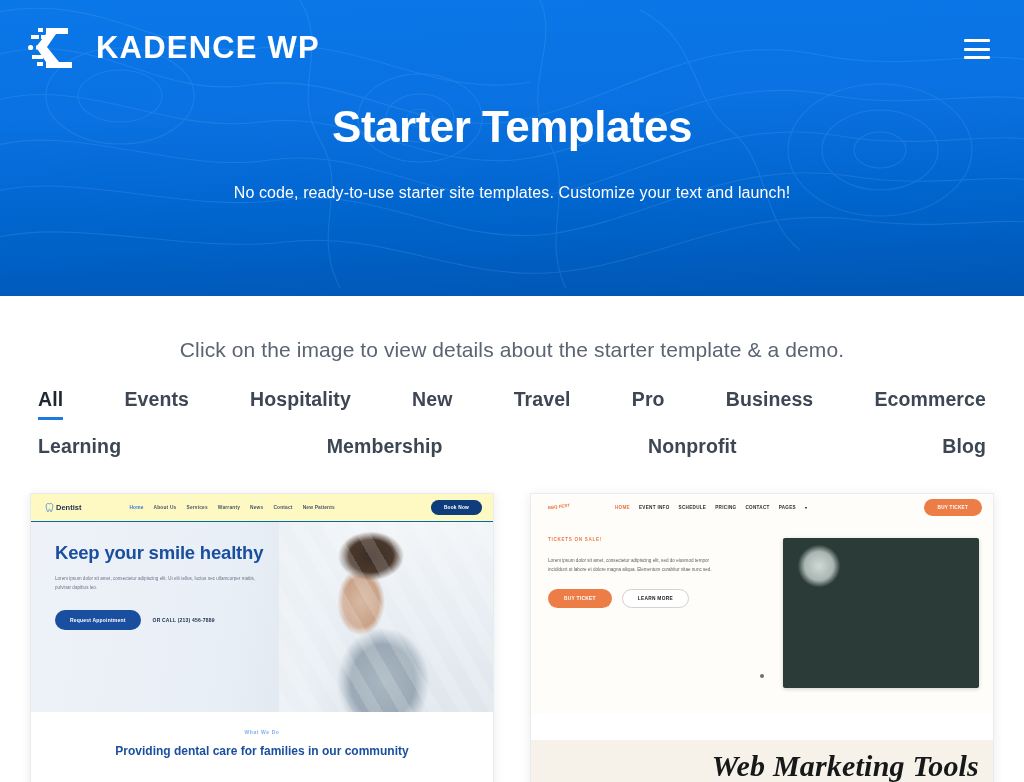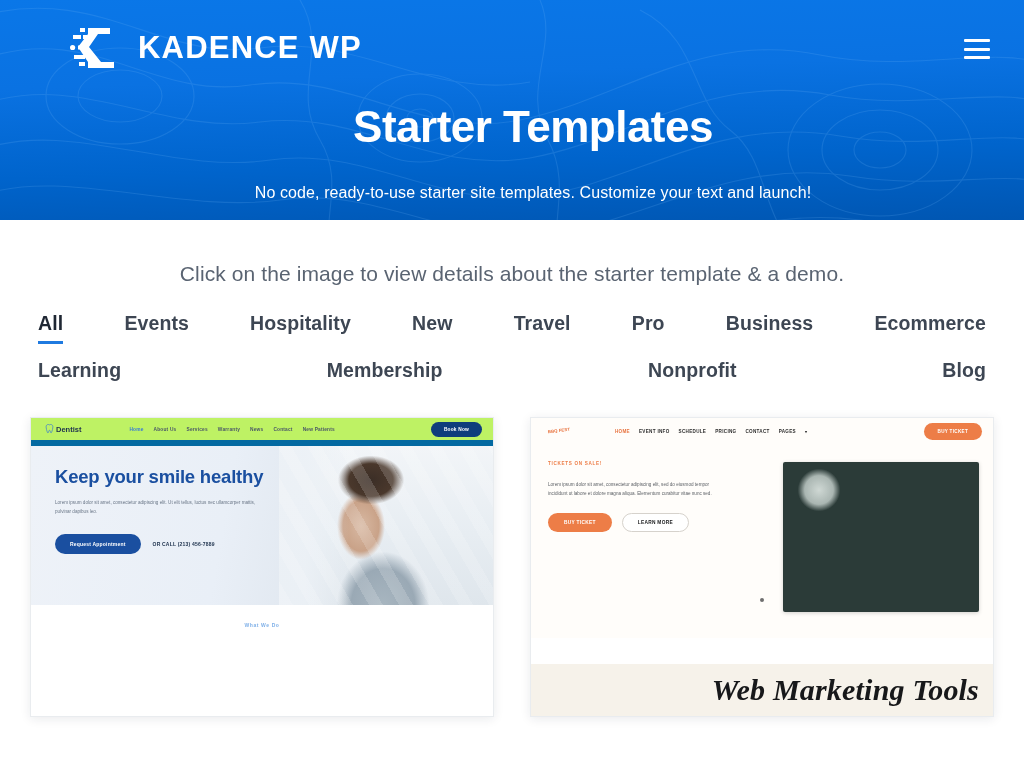--- a/index.html
+++ b/index.html
@@ -9,24 +9,23 @@
     overflow: hidden;
     background: #ffffff;
     font-family: "Liberation Sans", sans-serif;
     -webkit-font-smoothing: antialiased;
   }
 
   
   .hero {
     position: relative;
     width: 1024px;
-    height: 220px;
+    height: 296px;
     background: linear-gradient(178deg, #0a77e8 0%, #0a72e2 35%, #0064cc 70%, #0056b2 100%);
     overflow: hidden;
-    padding-left: 42px;
   }
   .hero-topo {
     position: absolute; inset: 0;
     opacity: .35;
     pointer-events: none;
   }
   .hero-inner { position: relative; z-index: 2; }
 
   .navbar {
     display: flex; align-items: center; justify-content: space-between;
@@ -132,39 +131,39 @@
     box-shadow: 0 2px 10px rgba(20,30,50,.09);
     overflow: hidden;
     position: relative;
     cursor: pointer;
     flex: 0 0 auto;
   }
 
   
   .dt-nav {
     height: 28px;
-    background: #bef264;
+    background: #fef9c3;
     display: flex; align-items: center;
     padding: 0 11px 0 14px;
-    border-bottom: 6px solid #0369a1;
+    border-bottom: 1px solid #0369a1;
   }
   .dt-logo { display: flex; align-items: center; gap: 2px; font-size: 7.5px; font-weight: 700; color: #20344f; }
   .dt-tooth { width: 9px; height: 10px; }
   .dt-links { display: flex; align-items: center; gap: 10px; margin-left: 48px; }
   .dt-links span { font-size: 4.8px; color: #4a5668; font-weight: 600; letter-spacing: .2px; }
   .dt-links span.cur { color: #3a7bd5; }
   .dt-btn {
     margin-left: auto;
     background: #0f3d7c; color: #fff;
     font-size: 4.8px; font-weight: 700;
     padding: 5px 13px; border-radius: 9px;
     letter-spacing: .2px;
   }
   .dt-hero {
-    height: 159px;
+    height: 190px;
     position: relative;
     background: linear-gradient(100deg, #eef2f8 0%, #e9eff7 42%, #dfe6ee 65%, #e7ecf2 100%);
     overflow: hidden;
   }
   .dt-photo {
     position: absolute; right: 0; top: 0; bottom: 0; width: 214px;
     background:
       radial-gradient(ellipse 46px 34px at 92px 34px, #3b2e26 0%, #4a382c 48%, rgba(74,56,44,0) 72%),
       radial-gradient(ellipse 30px 42px at 82px 80px, #d8b9a3 0%, #c9a288 60%, rgba(201,162,136,0) 80%),
       radial-gradient(ellipse 58px 68px at 104px 160px, #a8b6c0 0%, #9aa9b5 55%, rgba(154,169,181,0) 80%),
@@ -370,20 +369,21 @@
           <div class="dt-p">Lorem ipsum dolor sit amet, consectetur adipiscing elit. Ut elit tellus, luctus nec ullamcorper mattis, pulvinar dapibus leo.</div>
           <div class="dt-cta">
             <div class="dt-cta-btn">Request Appointment</div>
             <div class="dt-cta-tel">OR CALL (213) 456-7889</div>
           </div>
         </div>
       </div>
 
       <div class="dt-foot">
         <div class="dt-eyebrow">What We Do</div>
+        <div class="dt-foot-h">Providing dental care for families in our community</div>
       </div>
     </div>
 
     <div class="card">
 
       <div class="bq-nav">
         <div class="bq-logo">
           <span>BBQ FEST</span>
         </div>
         <div class="bq-links">

